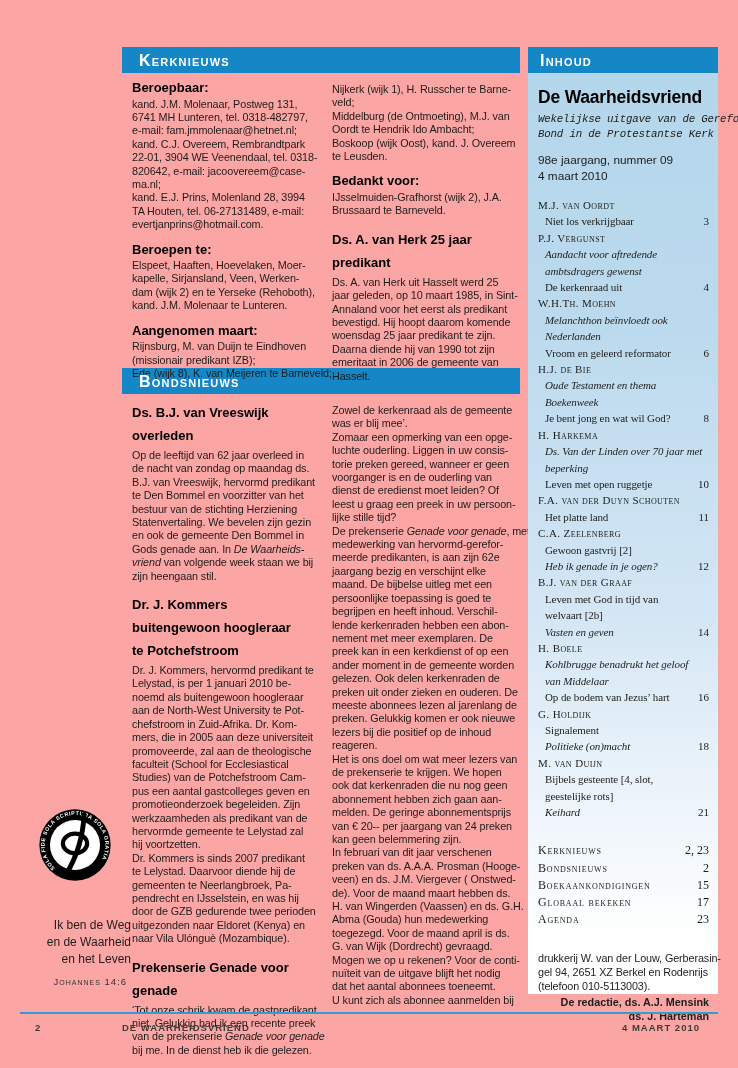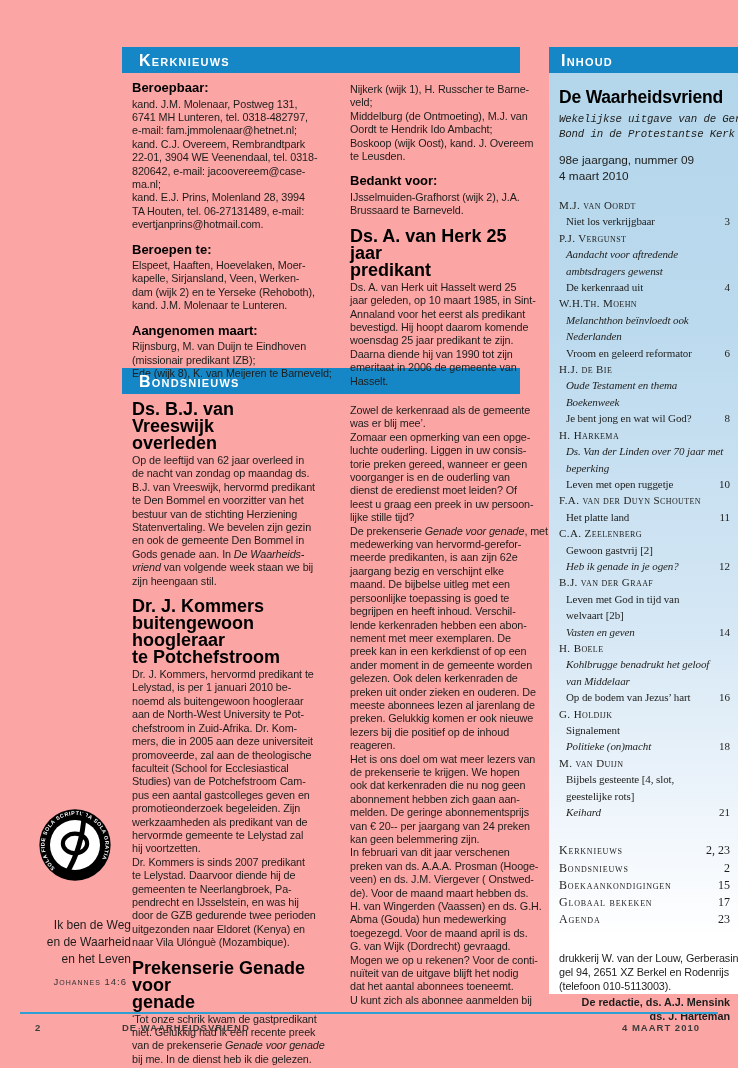--- a/index.html
+++ b/index.html
@@ -7,32 +7,32 @@
         font-family:"Liberation Sans",sans-serif;color:#1d1d1b;}
 
   
   .bar{height:26px;background:#1687c6;color:#fff;box-sizing:border-box;
        padding:4px 0 0 17px;font-variant:small-caps;font-weight:700;
        font-size:16px;letter-spacing:1.2px;line-height:20px;}
 
   
   .content{position:absolute;left:122px;top:47px;width:398px;}
   .section-kerk{height:321px;}
-  .cols{display:flex;gap:32px;padding:5px 0 0 10px;}
+  .cols{display:flex;gap:14px;padding:5px 0 0 10px;}
   .col{width:186px;flex:0 0 186px;}
   .article-body{font-size:10.8px;line-height:13.4px;letter-spacing:-0.1px;white-space:nowrap;}
   .article-body em{font-style:italic;}
   h3{margin:10px 0 2px 0;color:#000;}
   h3.small{font-size:13px;line-height:15.5px;}
-  h3.big{font-size:18px;line-height:17px;}
+  h3.big{font-size:13px;line-height:23px;}
   .article:first-child h3{margin-top:2px;}
   .cont{padding-top:5px;}
 
   
-  .sidebar{position:absolute;left:549px;top:47px;width:190px;}
+  .sidebar{position:absolute;left:528px;top:47px;width:190px;}
   .sidebar .bar{padding-left:12px;}
   .sidebar-body{box-sizing:border-box;width:190px;height:921px;padding:6px 9px 0 10px;
       background:linear-gradient(180deg,#b4d6eb 0%,#bcdaee 28%,#d3e6f4 58%,#eef5fb 80%,#ffffff 94%);}
   .sb-title{font-size:17.5px;font-weight:700;letter-spacing:-0.2px;color:#000;margin:8px 0 4px 0;}
   .sb-tagline{font-family:Liberation Mono, monospace;font-style:italic;font-size:10.8px;
       line-height:14.5px;letter-spacing:-0.2px;white-space:nowrap;}
   .sb-issue{font-size:11.8px;line-height:16px;margin-top:11px;white-space:nowrap;}
   .toc{margin-top:13px;font-family:Liberation Serif, serif;font-size:11px;line-height:16.4px;}
   .toc-author{font-variant:small-caps;letter-spacing:0.4px;white-space:nowrap;}
   .toc-line{display:flex;padding-left:7px;}

